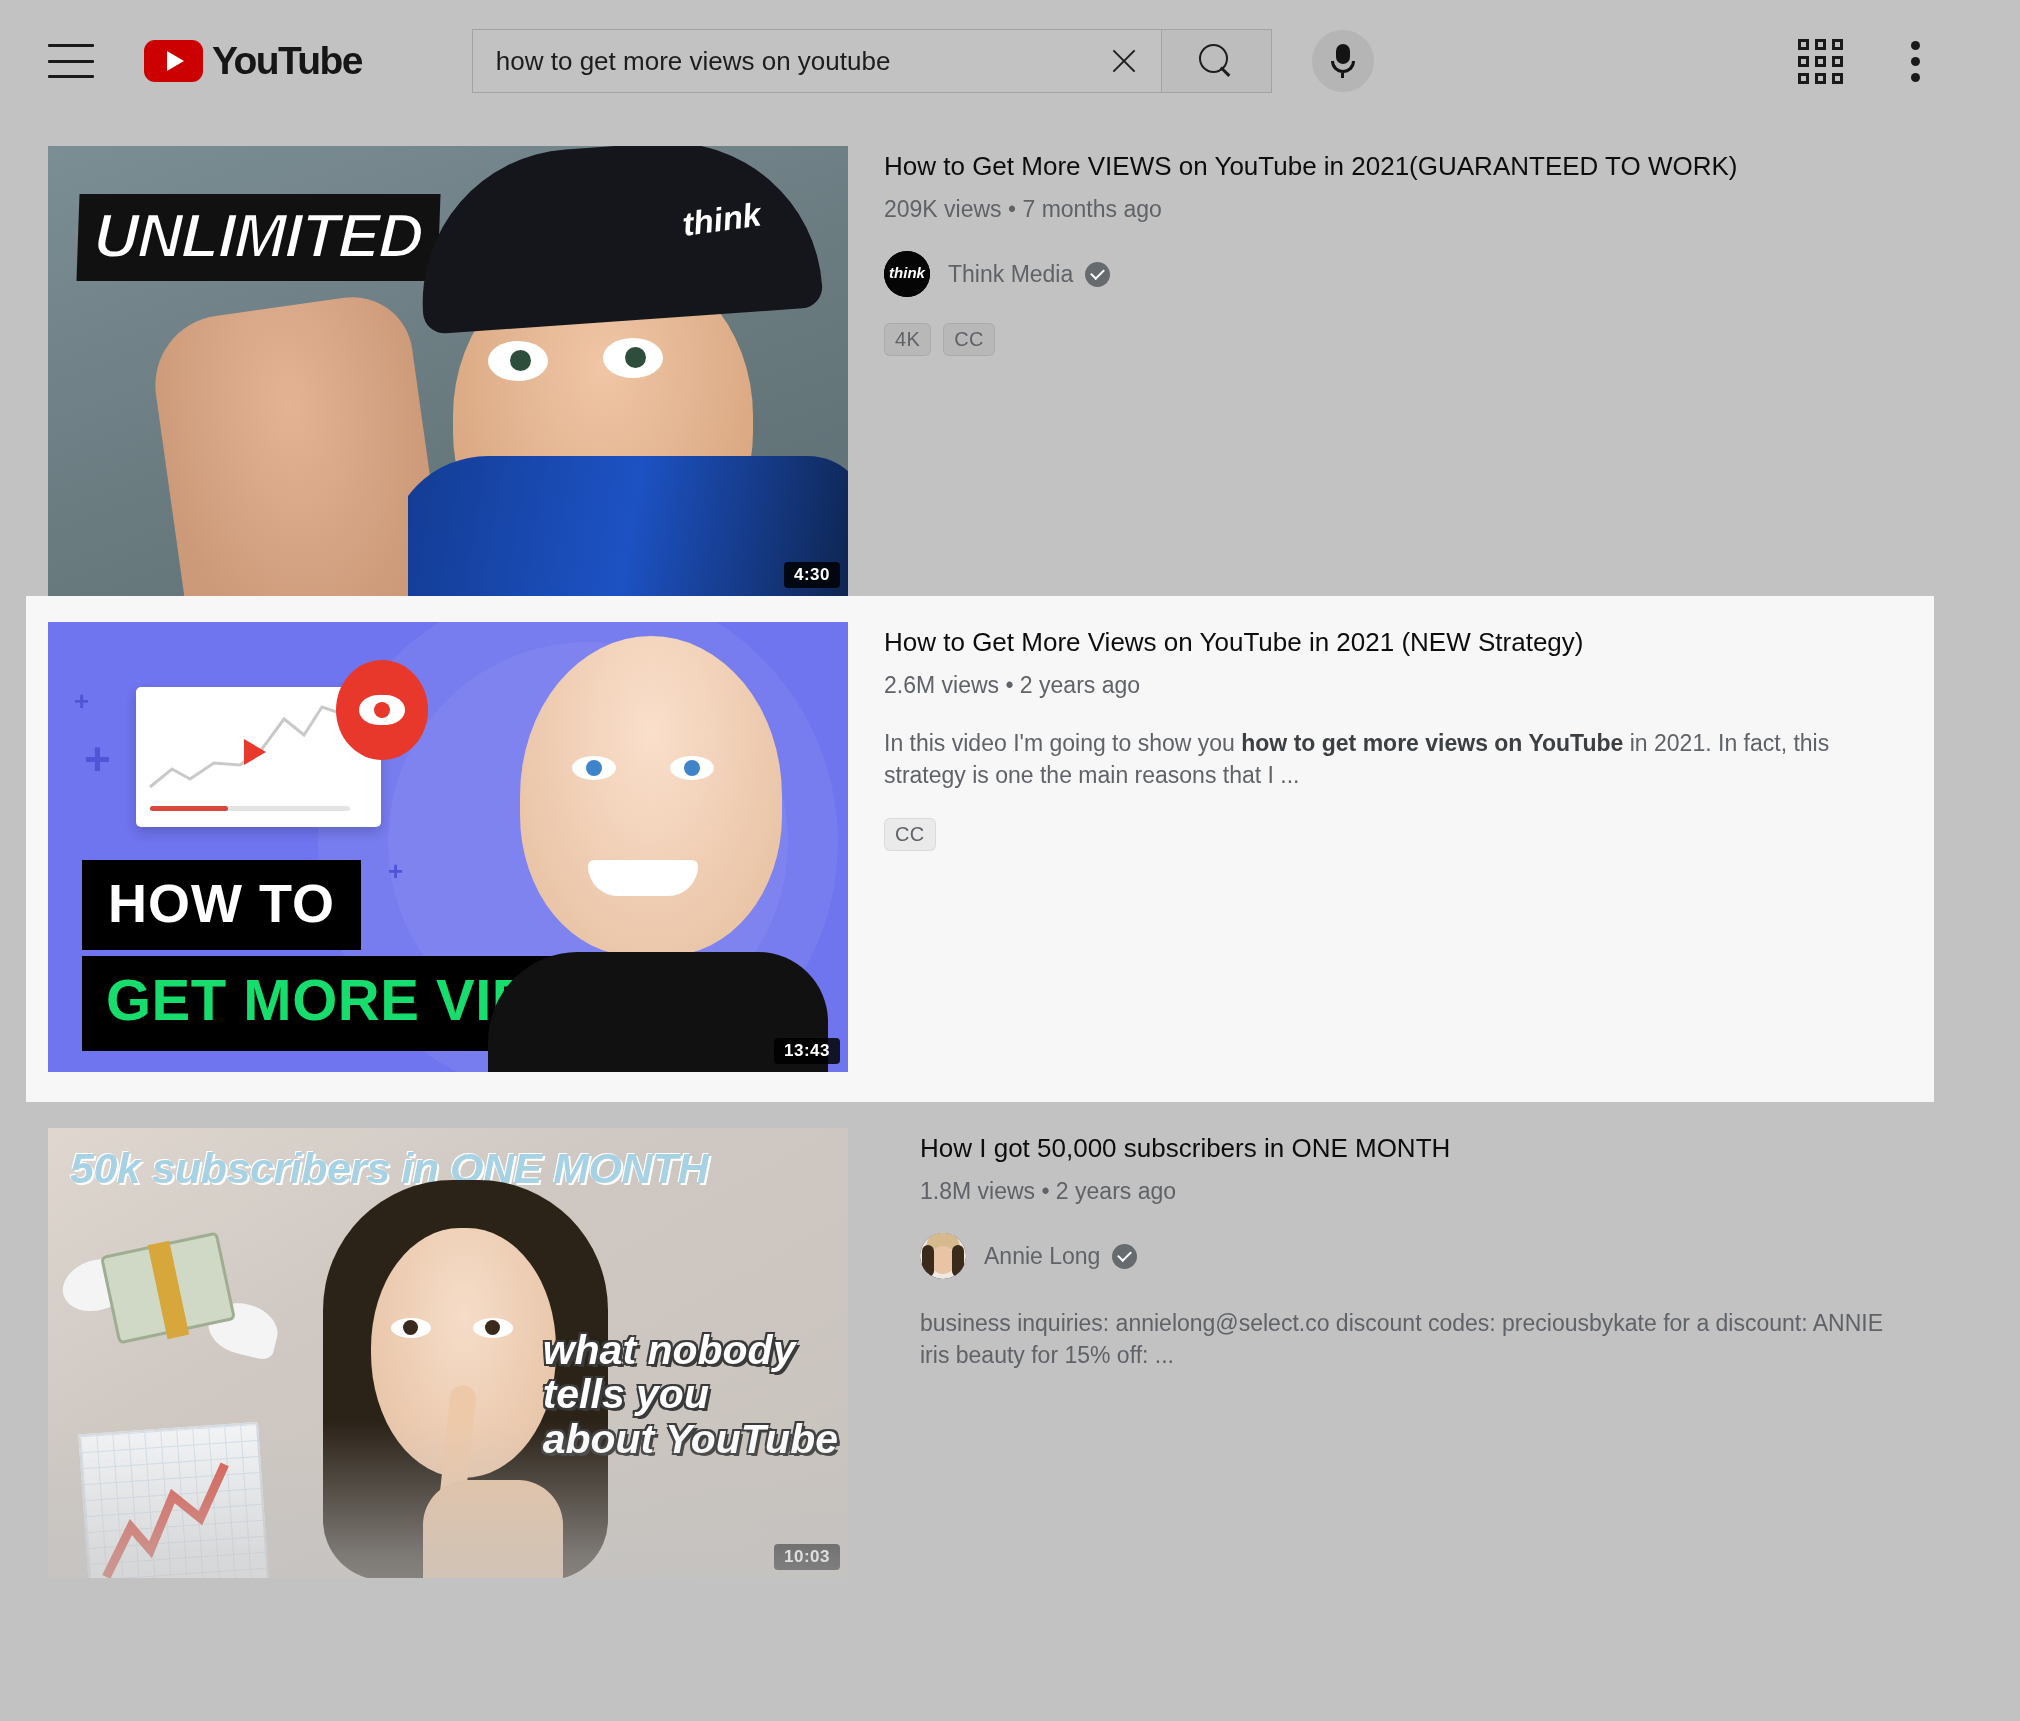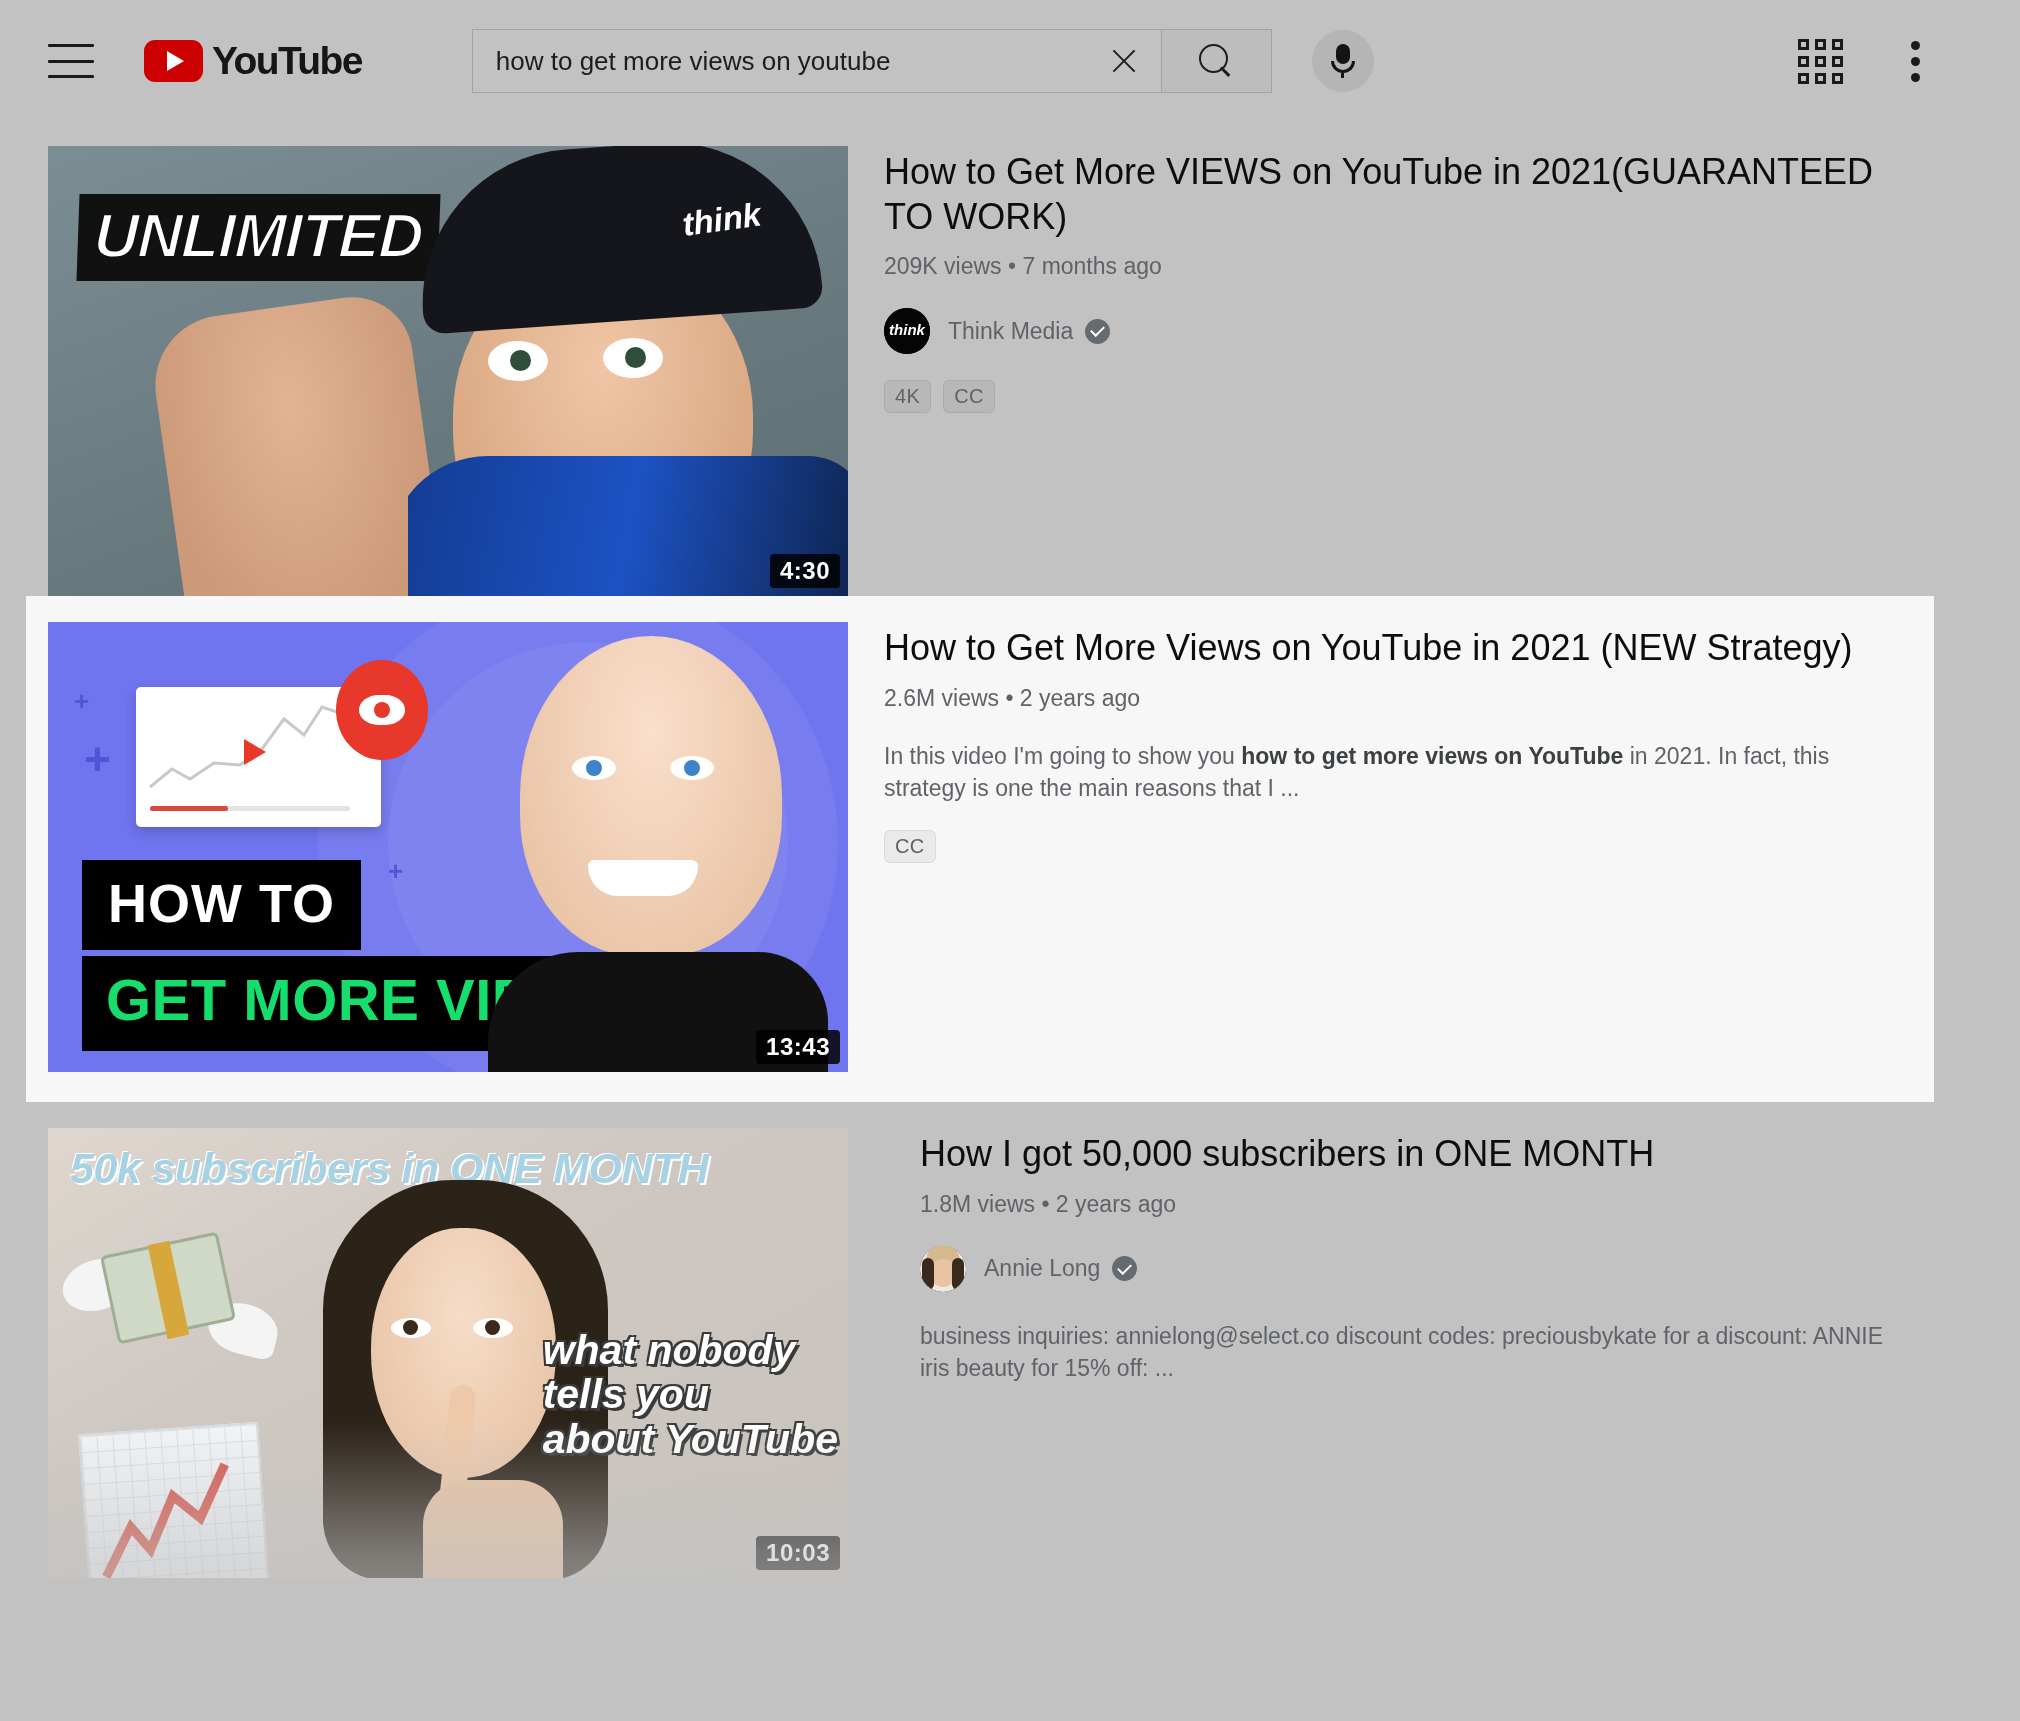--- a/index.html
+++ b/index.html
@@ -138,28 +138,28 @@
   .thumb {
     position: relative;
     width: 800px; height: 450px;
     flex: none;
     overflow: hidden;
     background: #222;
   }
   .duration {
     position: absolute; right: 8px; bottom: 8px;
     background: rgba(0,0,0,0.84); color: #fff;
-    font-size: 24px; font-weight: 700;
+    font-size: 17px; font-weight: 700;
     padding: 3px 10px; border-radius: 4px;
     letter-spacing: 0.5px;
   }
 
   .meta { padding-left: 36px; padding-top: 4px; flex: 1; min-width: 0; }
   .vtitle {
-    font-size: 36px; line-height: 1.24; color: #0d0d0d; font-weight: 400;
+    font-size: 26px; line-height: 1.24; color: #0d0d0d; font-weight: 400;
     max-width: 1080px; cursor: pointer;
   }
   .vstats { font-size: 23px; color: #5f6368; margin-top: 14px; }
   .channel { display: flex; align-items: center; margin-top: 28px; }
   .avatar {
     width: 46px; height: 46px; border-radius: 50%; flex: none; overflow: hidden;
     position: relative; background: #000; margin-right: 18px;
   }
   .cname { font-size: 23px; color: #5f6368; cursor: pointer; }
   .verified {

